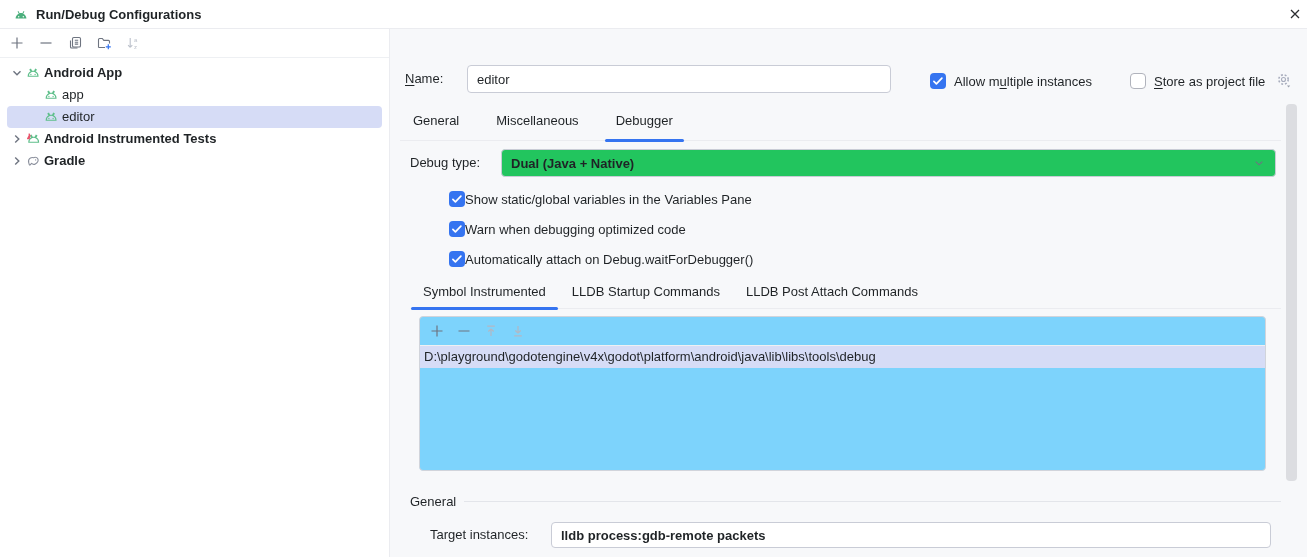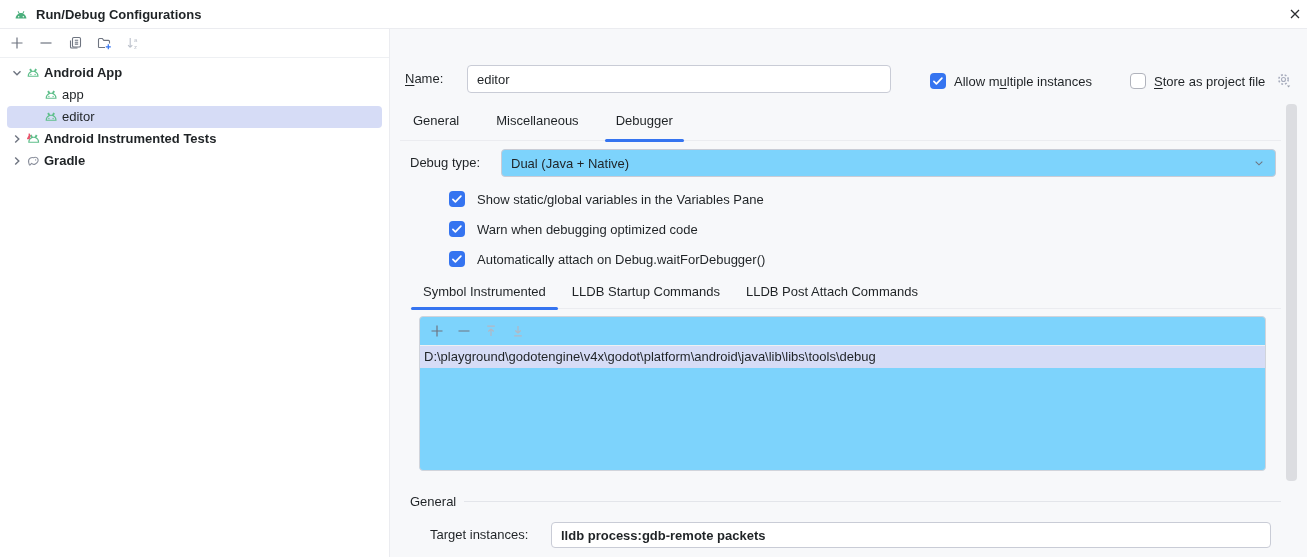--- a/index.html
+++ b/index.html
@@ -39,24 +39,24 @@
   .checkbox.off{background:#fff;border:1px solid #b0b3bc;}
 
   .tabs-row{position:absolute;left:10px;right:26px;top:59px;height:37px;display:flex;
     border-bottom:1px solid #ebecf0;box-sizing:border-box;}
   .tab{position:relative;padding:0 13px;line-height:34px;margin-right:11px;cursor:pointer;white-space:nowrap;}
   .tab.active::after{content:"";position:absolute;left:2px;right:2px;bottom:-2px;height:3px;
     border-radius:2px;background:#3574f0;}
 
   .debug-type-label{position:absolute;left:20px;top:104px;line-height:28px;}
   .select-box{position:absolute;left:111px;top:104px;right:31px;height:28px;box-sizing:border-box;
-    border:1px solid #c9ccd6;border-radius:4px;background:#7dd3fc;display:flex;align-items:center;
-    padding:0 9px;cursor:pointer;}
+    border:1px solid #c9ccd6;border-radius:4px;background:#22c55e;display:flex;align-items:center;
+    padding:0 9px;cursor:pointer;font-weight:bold;}
   .select-box .val{flex:1;}
-  .opt-row{position:absolute;left:26px;display:flex;align-items:center;gap:12px;height:18px;cursor:pointer;padding-left:33px;}
+  .opt-row{position:absolute;left:26px;display:flex;align-items:center;gap:0;height:18px;cursor:pointer;padding-left:33px;}
 
   .subtabs-row{position:absolute;left:21px;right:26px;top:233px;height:31px;display:flex;
     border-bottom:1px solid #ebecf0;box-sizing:border-box;}
   .subtab{position:relative;padding:0 12px;line-height:28px;margin-right:2px;cursor:pointer;white-space:nowrap;}
   .subtab.active::after{content:"";position:absolute;left:0;right:0;bottom:-2px;height:3px;
     border-radius:2px;background:#3574f0;}
 
   .dir-panel{position:absolute;left:29px;top:271px;width:847px;height:155px;background:#7dd3fc;
     border:1px solid #d1d4db;border-radius:4px;box-sizing:border-box;overflow:hidden;}
   .dir-toolbar{height:28px;display:flex;align-items:center;gap:11px;padding-left:9px;

